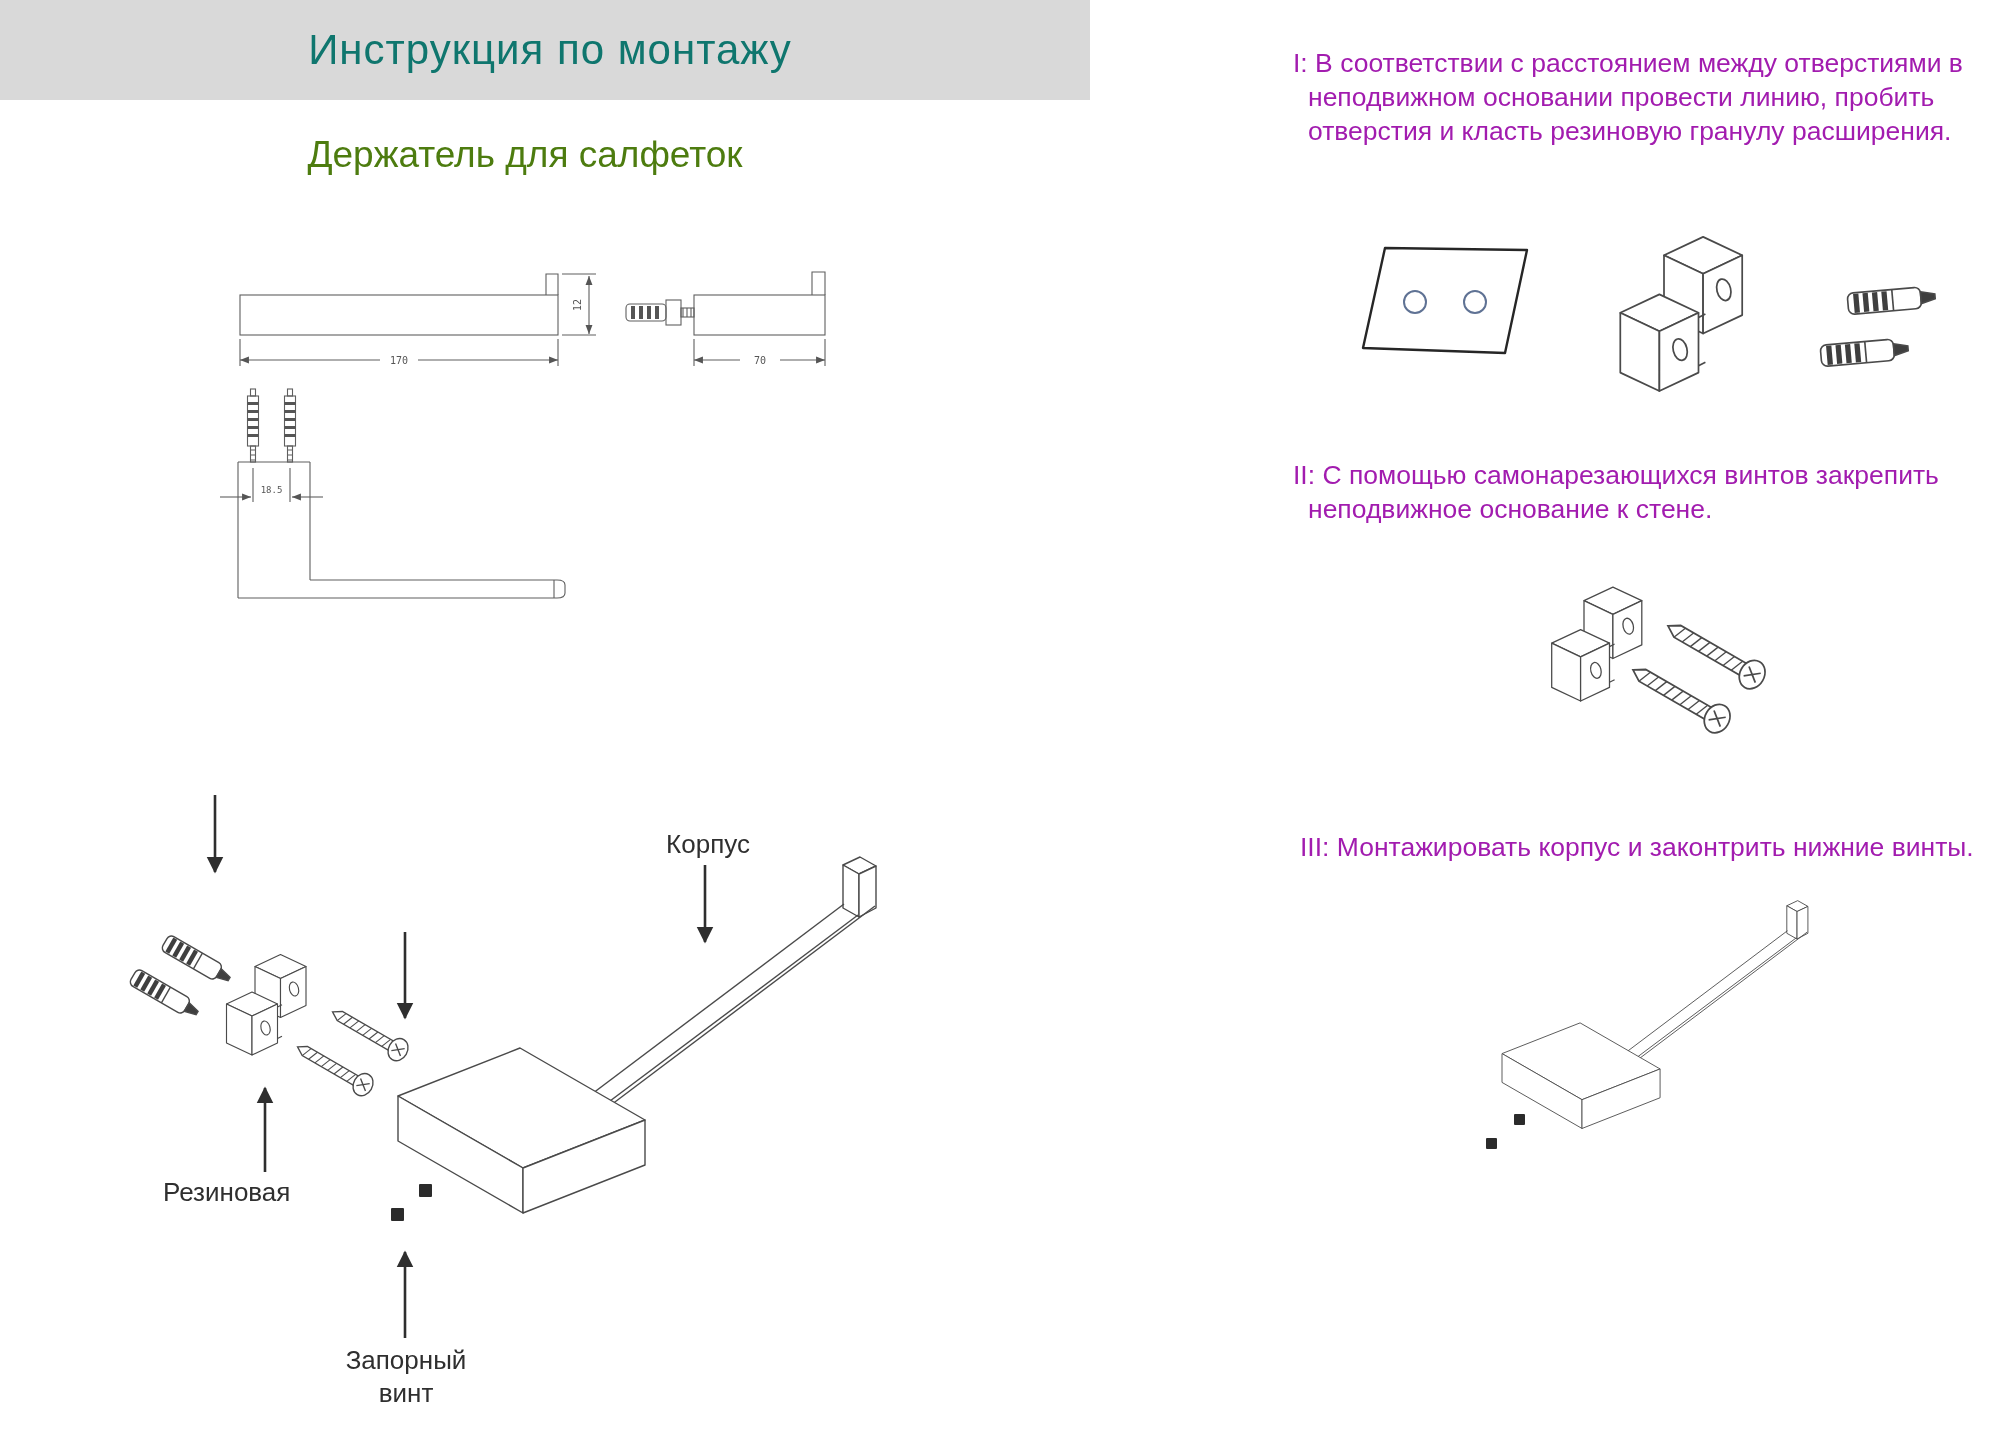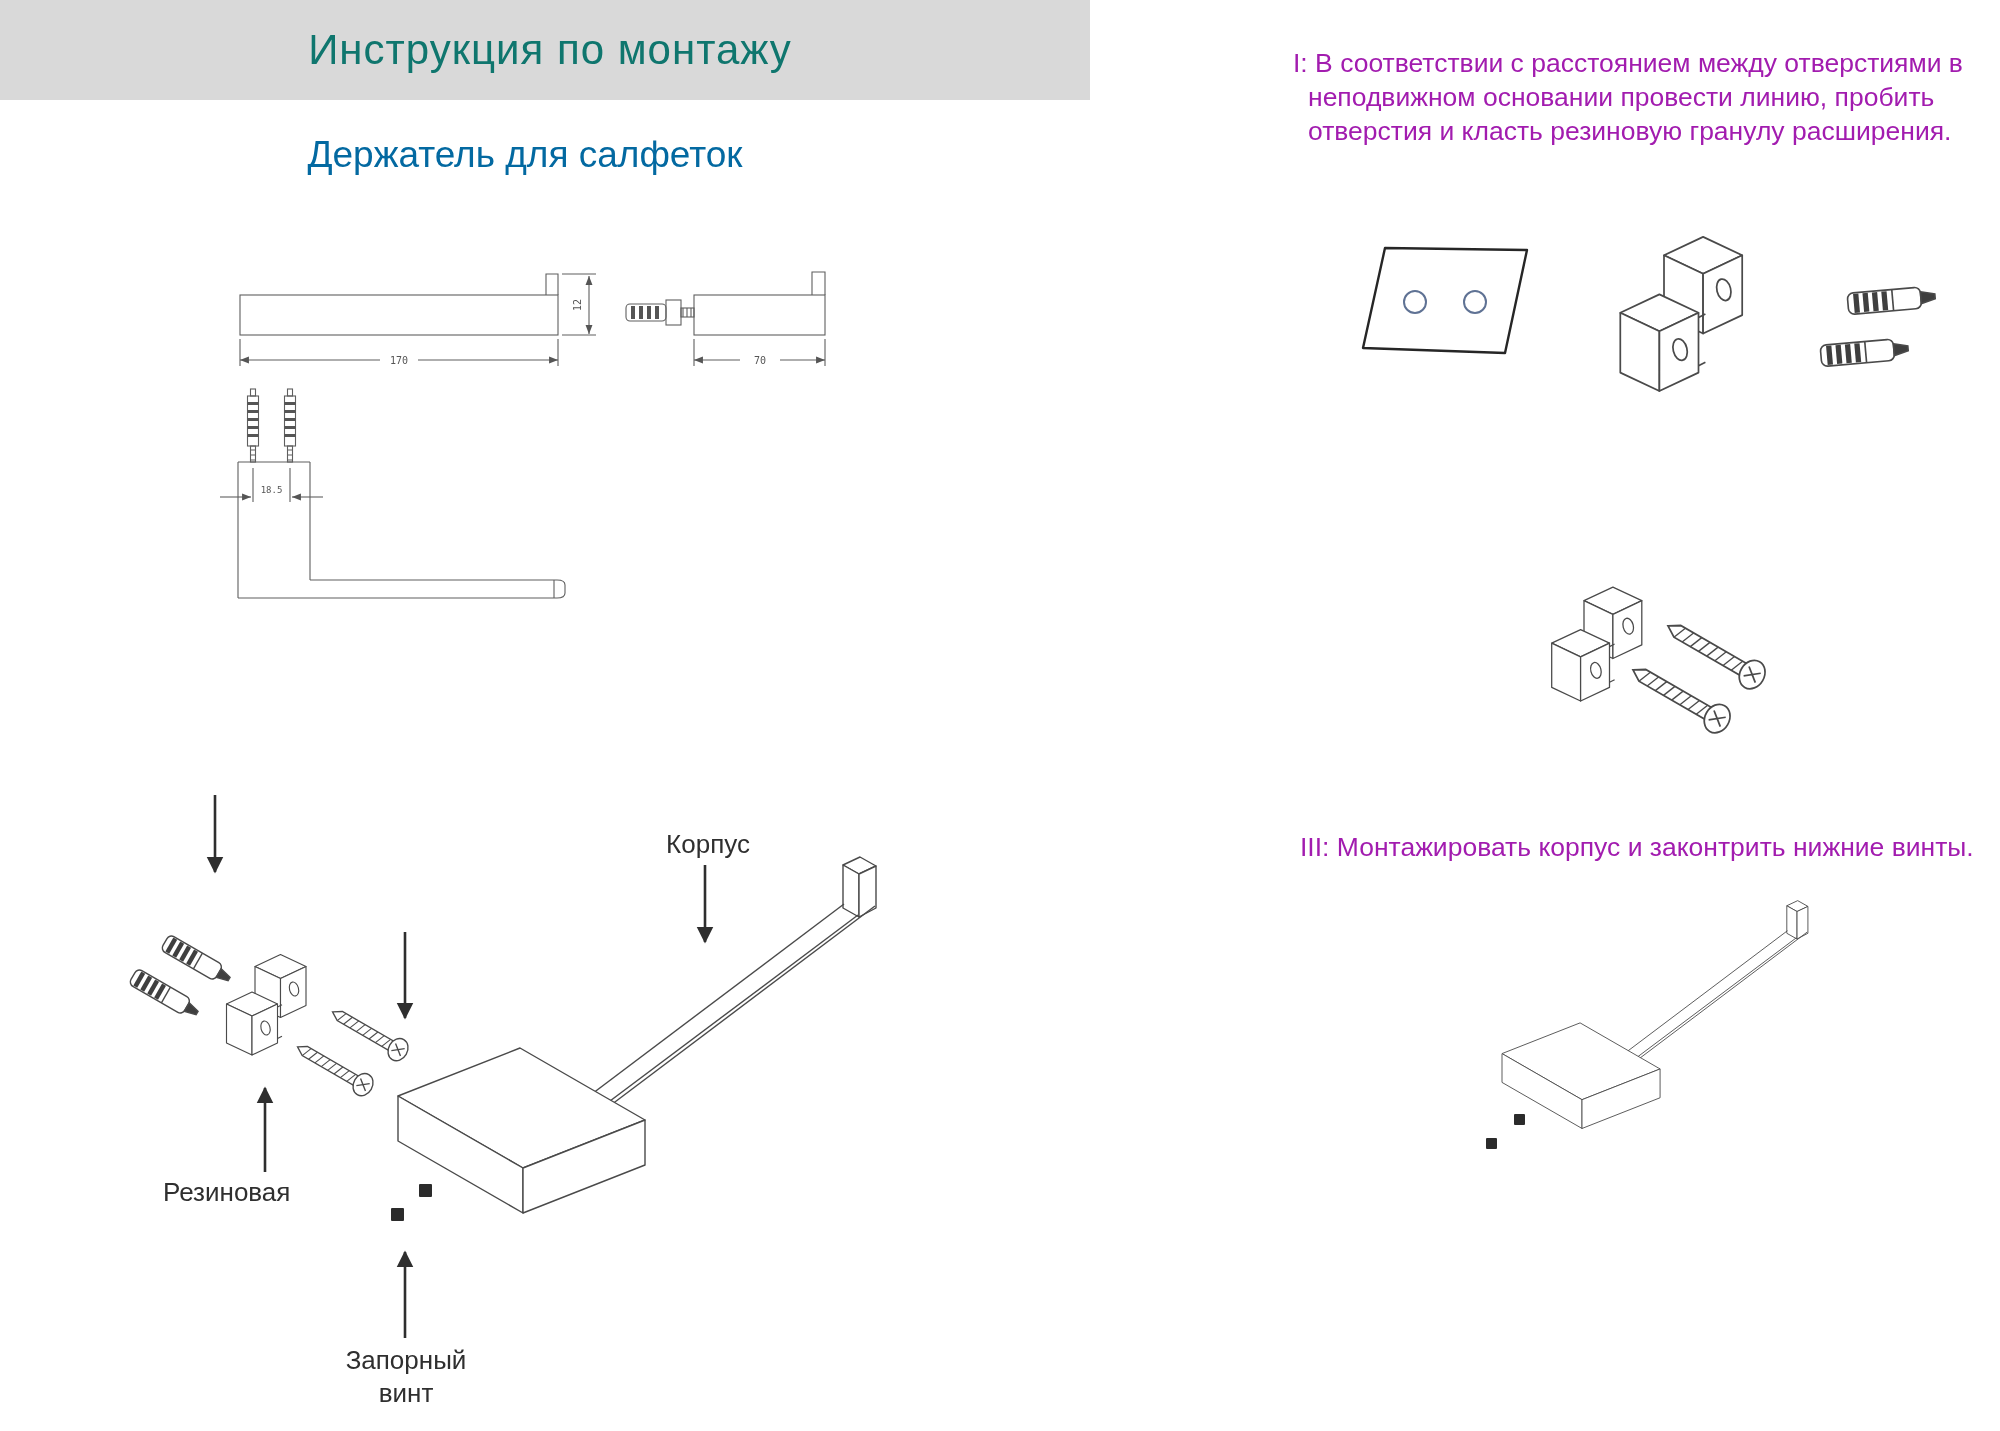--- a/index.html
+++ b/index.html
@@ -1,21 +1,21 @@
 <!DOCTYPE html>
 <html style="--banner: #d9d9d9; --text: #303030; --drawing_line: #5f5f5f; --part_line: #4a4a4a; --hole_stroke: #5f7294;"><head>
 <meta charset="utf-8">
 <style>
   html,body{margin:0;padding:0;background:#fff;}
   .page{position:relative;width:2000px;height:1431px;background:#fff;overflow:hidden;
         font-family:"Liberation Sans", sans-serif;color:var(--text,#303030);}
   .abs{position:absolute;}
   .banner{left:0;top:0;width:1090px;height:100px;background:var(--banner,#d9d9d9);}
   .title{left:270px;top:26px;width:560px;text-align:center;font-size:42px;letter-spacing:1px;color:#0f766e;}
-  .subtitle{left:270px;top:134px;width:510px;text-align:center;font-size:37px;color:#0369a1;}
+  .subtitle{left:270px;top:134px;width:510px;text-align:center;font-size:37px;color:#4d7c0f;}
   .step-text{font-size:26.5px;line-height:34px;color:#a21caf;text-indent:-15px;padding-left:15px;}
   .part-label{font-size:26px;line-height:33px;color:#2f2f2f;}
   .center{text-align:center;}
   svg{overflow:visible;color:var(--part_line,#4a4a4a);}
   .tln{stroke:var(--drawing_line,#5f5f5f);stroke-width:1.1;fill:none;}
   .tfill{fill:#555;stroke:none;}
   .dimtxt{font-size:10px;fill:#555;font-family:"DejaVu Sans Mono", monospace;}
   .larr{stroke:#2e2e2e;stroke-width:2.6;fill:none;}
   .wall{fill:#fff;stroke:#262626;stroke-width:2.4;stroke-linejoin:round;}
   .hole-blue{fill:none;stroke:var(--hole_stroke,#5f7294);stroke-width:2;}
@@ -171,20 +171,21 @@
     <use href="#sym-screw" transform="translate(243,270) rotate(30) scale(1.05)"></use>
     <rect class="sq" x="331" y="428" width="13" height="13" rx="1"></rect>
     <rect class="sq" x="359" y="404" width="13" height="13" rx="1"></rect>
   </svg>
 
   <div class="abs part-label center" style="left:648px;top:828px;width:120px">Корпус</div>
   <div class="abs part-label" style="left:163px;top:1176px;width:170px">Резиновая</div>
   <div class="abs part-label center" style="left:330px;top:1344px;width:152px">Запорный винт</div>
 
   <div class="abs step-text" style="left:1293px;top:46px;width:688px">I: В соответствии с расстоянием между отверстиями в неподвижном основании провести линию, пробить отверстия и класть резиновую гранулу расширения.</div>
+  <div class="abs step-text" style="left:1293px;top:458px;width:688px">II: С помощью самонарезающихся винтов закрепить неподвижное основание к стене.</div>
   <div class="abs step-text" style="left:1300px;top:830px;width:700px">III: Монтажировать корпус и законтрить нижние винты.</div>
 
   <svg class="abs" style="left:1340px;top:220px" width="630" height="200" viewBox="0 0 630 200">
     <path class="wall" d="M45,28 L187,30 L165,133 L23,128 Z"></path>
     <circle class="hole-blue" cx="75" cy="82" r="11"></circle>
     <circle class="hole-blue" cx="135" cy="82" r="11"></circle>
     <use href="#sym-base-block" transform="translate(278,10) scale(1.15)"></use>
     <use href="#sym-anchor" transform="translate(508,84) rotate(-5) scale(1.18)"></use>
     <use href="#sym-anchor" transform="translate(481,136) rotate(-5) scale(1.18)"></use>
   </svg>

